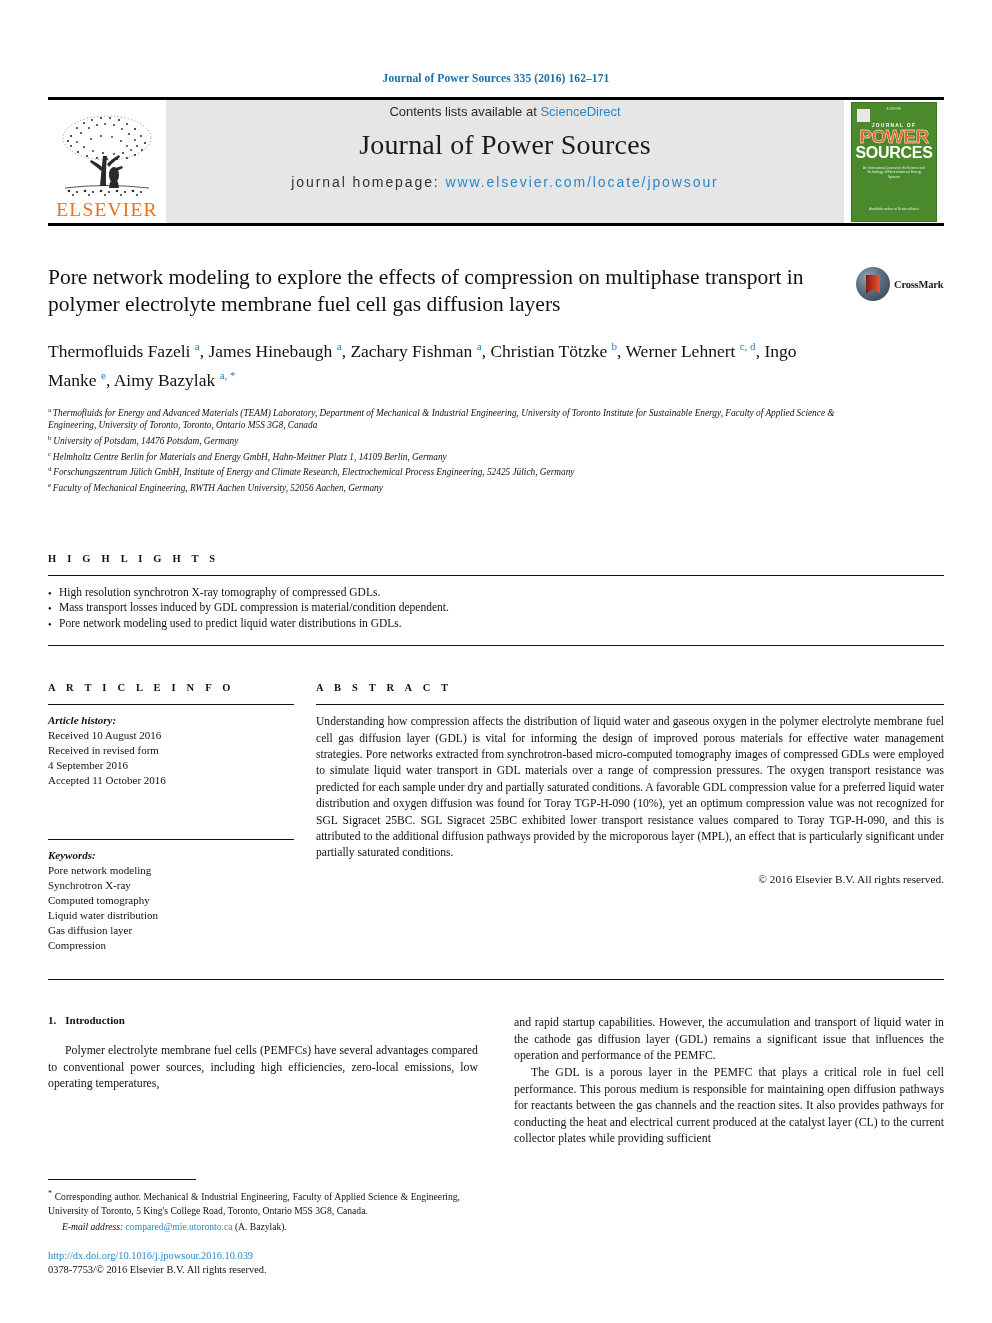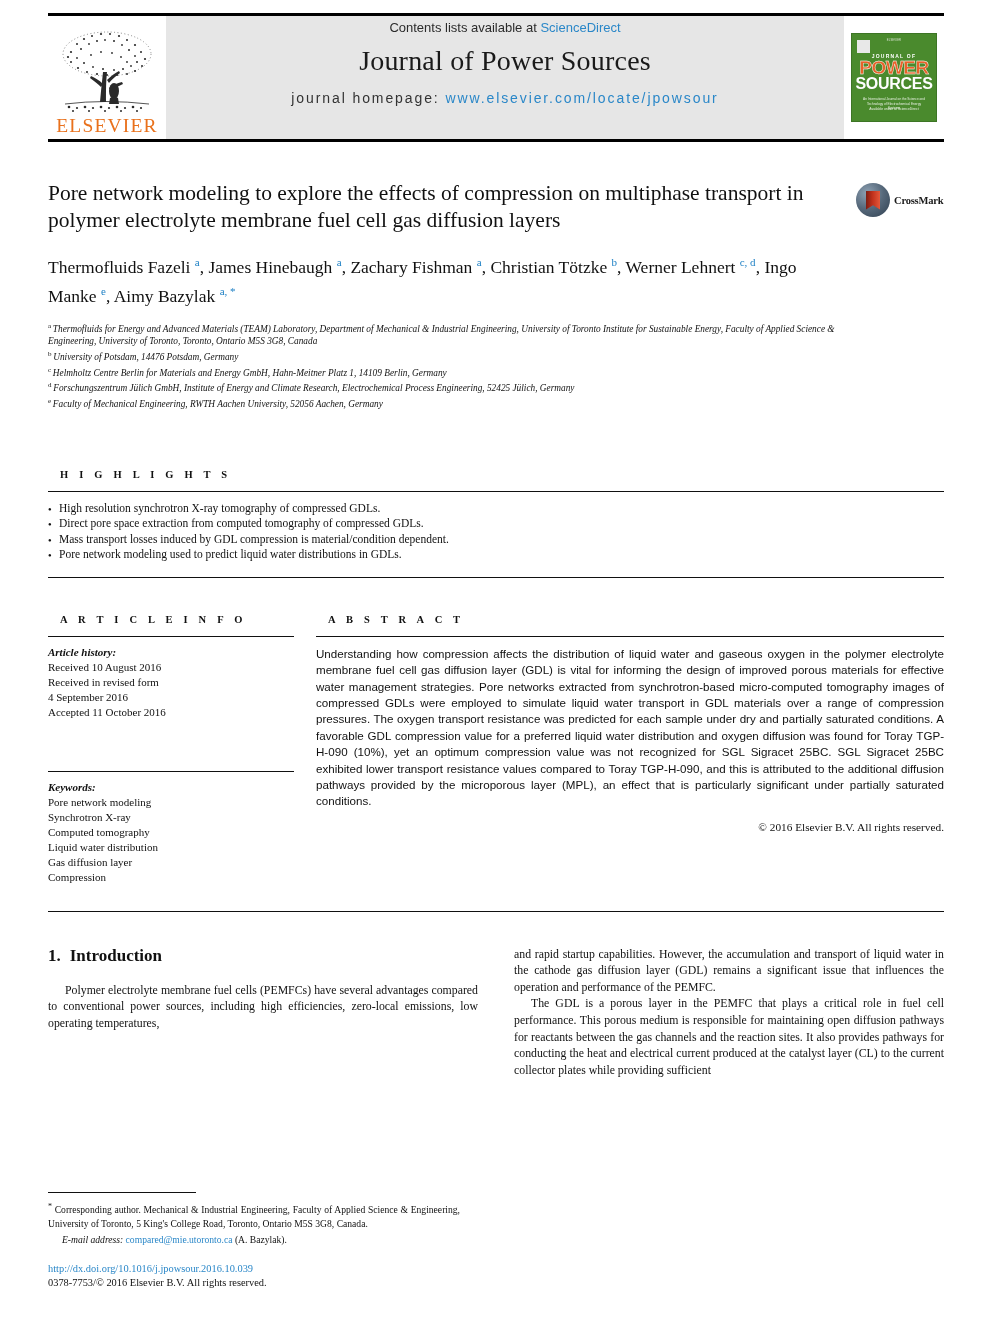--- a/index.html
+++ b/index.html
@@ -88,21 +88,21 @@
   .cover-wrap {
     width: 100px;
     flex: 0 0 100px;
     display: flex;
     align-items: center;
     justify-content: center;
     background: #fff;
   }
   .cover {
     width: 86px;
-    height: 89px;
+    height: 120px;
     background: #4a8a2d;
     border: 1px solid #3d7525;
     position: relative;
     overflow: hidden;
   }
   .cover .cv-corner {
     position: absolute; top: 6px; left: 5px;
     width: 13px; height: 13px;
     background: #e8e8e8;
   }
@@ -194,21 +194,20 @@
   }
   .affil sup { font-style: normal; font-size: 7px; vertical-align: super; }
 
   
   .section-head {
     font-family: "Liberation Serif", serif;
     font-weight: bold;
     font-size: 10.5px;
     letter-spacing: 4.2px;
     color: #111;
-    margin-left: 12px;
   }
   .highlights { margin-top: 58px; }
   .rule-thin { border-top: 1px solid #111; margin-top: 11px; }
   .rule-thin2 { border-top: 1px solid #111; margin-top: 14px; }
   .hl-list { margin: 9px 0 0; padding: 0; list-style: none; }
   .hl-list li {
     font-family: "Liberation Serif", serif;
     font-size: 11.5px;
     line-height: 15.5px;
     padding-left: 11px;
@@ -234,21 +233,21 @@
     font-size: 11px; line-height: 15px; color: #111;
   }
   .meta-line {
     font-family: "Liberation Serif", serif;
     font-size: 11px; line-height: 15px; color: #111;
   }
   .kw-gap { height: 40px; }
 
   .abs-rule { border-top: 1px solid #111; margin-top: 11px; }
   .abs-body {
-    font-family: Liberation Sans, sans-serif;
+    font-family: Liberation Serif, serif;
     font-size: 11.6px;
     line-height: 16.4px;
     text-align: justify;
     margin-top: 9px;
     color: #111;
   }
   .abs-copy {
     font-family: "Liberation Serif", serif;
     font-size: 11.3px;
     text-align: right;
@@ -256,21 +255,21 @@
     color: #111;
   }
 
   .big-rule { border-top: 1px solid #111; margin-top: 26px; }
 
   
   .body-cols { display: flex; margin-top: 34px; gap: 36px; }
   .bcol { flex: 1 1 0; min-width: 0; }
   .sec-title {
     font-family: "Liberation Serif", serif;
-    font-weight: bold; font-size: 17px; color: #111;
+    font-weight: bold; font-size: 11px; color: #111;
     margin-bottom: 16px;
   }
   .sec-title .num { margin-right: 9px; }
   .para {
     font-family: "Liberation Serif", serif;
     font-size: 11.8px;
     line-height: 16.6px;
     text-align: justify;
     color: #111;
     margin: 0;
@@ -299,20 +298,21 @@
   .issn-line {
     font-family: "Liberation Serif", serif;
     font-size: 10.4px; line-height: 14px; color: #111;
   }
 </style>
 </head>
 <body>
 
 <div class="page">
 
+  <div class="running-head">Journal of Power Sources 335 (2016) 162–171</div>
 
   <div class="masthead-rule-top"></div>
   <div class="masthead">
 
     <div class="elsevier-logo">
       <svg class="tree" viewBox="0 0 100 88">
         <g fill="#2a2a2a">
           <ellipse cx="50" cy="26" rx="44" ry="22" fill="none" stroke="#3a3a3a" stroke-width="0.6" stroke-dasharray="1 2.4"></ellipse>
           <g>
             <circle cx="14" cy="24" r="1.1"></circle>
@@ -430,21 +430,20 @@
         <div class="affil"><sup>d </sup><span>Forschungszentrum Jülich GmbH, Institute of Energy and Climate Research, Electrochemical Process Engineering, 52425 Jülich, Germany</span></div>
         <div class="affil"><sup>e </sup><span>Faculty of Mechanical Engineering, RWTH Aachen University, 52056 Aachen, Germany</span></div>
       </div>
   </div>
 
   <div class="highlights">
     <div class="section-head">H I G H L I G H T S</div>
     <div class="rule-thin"></div>
     <ul class="hl-list">
         <li>High resolution synchrotron X-ray tomography of compressed GDLs.</li>
-        <li>Direct pore space extraction from computed tomography of compressed GDLs.</li>
         <li>Mass transport losses induced by GDL compression is material/condition dependent.</li>
         <li>Pore network modeling used to predict liquid water distributions in GDLs.</li>
       </ul>
     <div class="rule-thin2"></div>
   </div>
 
   <div class="info-abstract">
     <div class="col-info">
       <div class="section-head">A R T I C L E   I N F O</div>
       <div class="meta-rule"></div>

